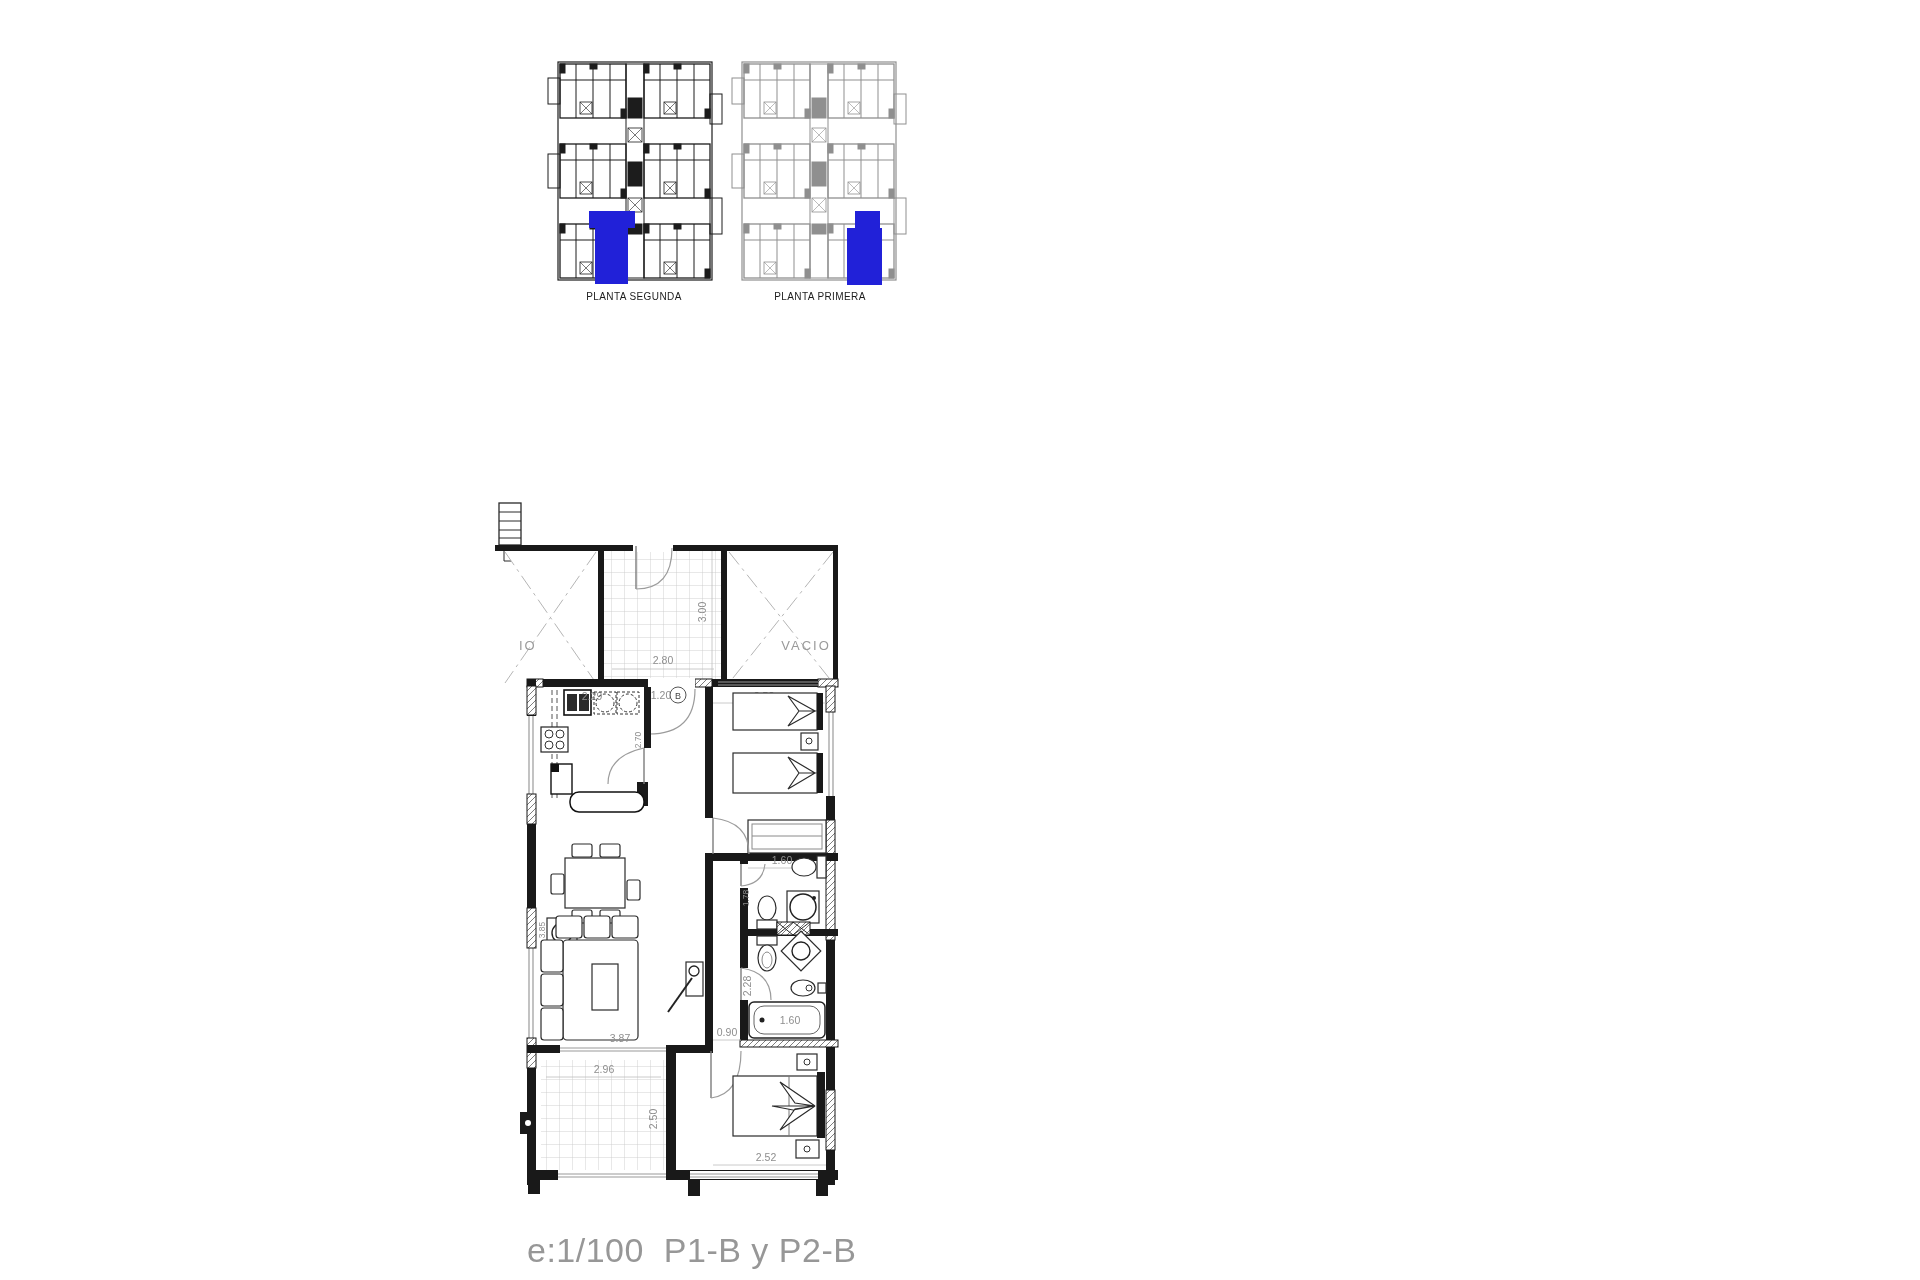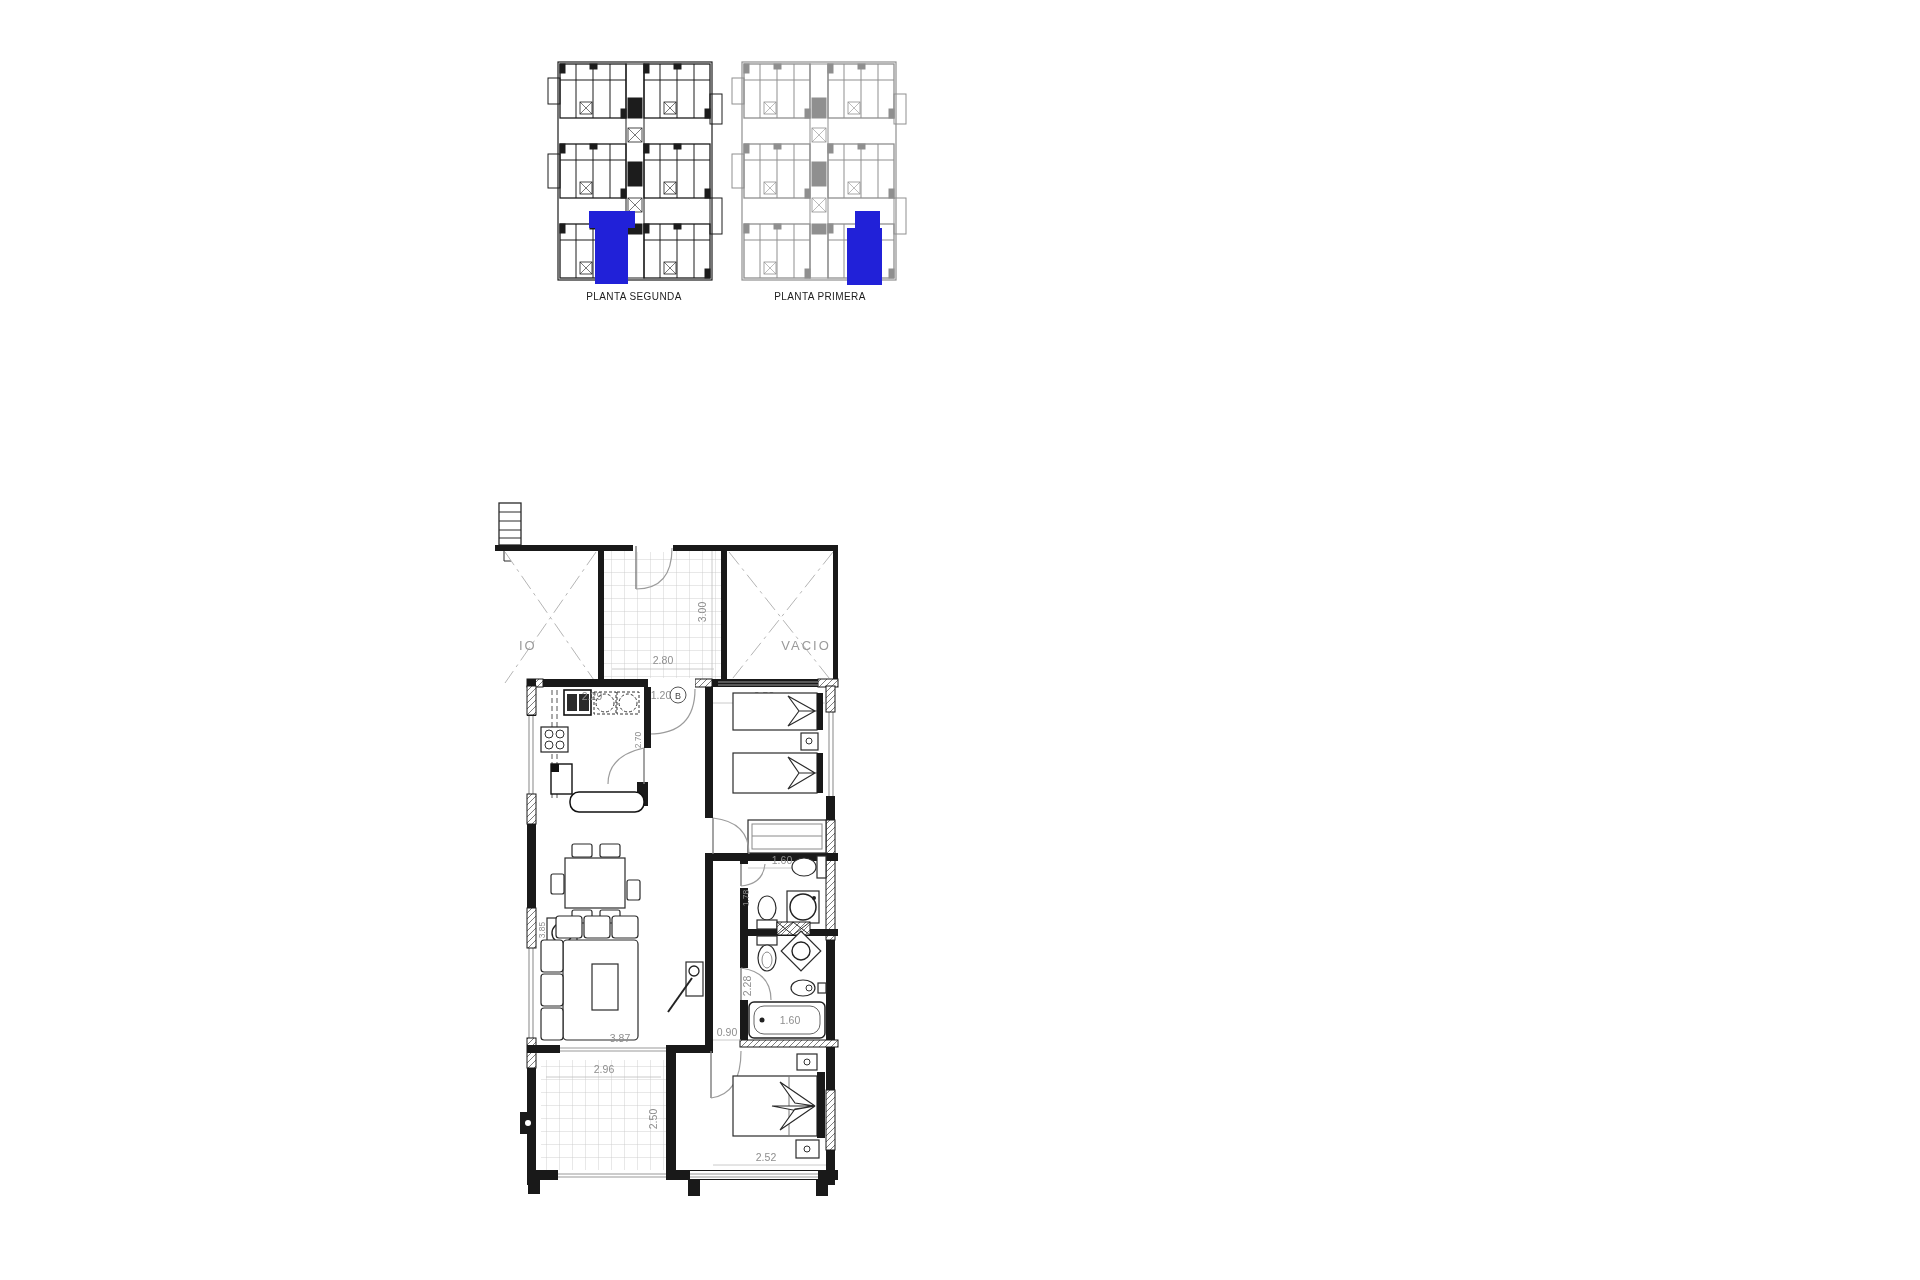--- a/index.html
+++ b/index.html
@@ -395,14 +395,15 @@
       <line class="dimline" x1="713" y1="1165" x2="826" y2="1165"></line>
       <text class="dim" x="766" y="1161" text-anchor="middle">2.52</text>
     </g>
 
   </g>
 </svg>
 
 <div class="plan-label" style="left:634px;top:291px;">PLANTA SEGUNDA</div>
 <div class="plan-label" style="left:820px;top:291px;">PLANTA PRIMERA</div>
 
+<div id="caption">e:1/100  P1-B y P2-B</div>
 
 </div>
 
 </body></html>

